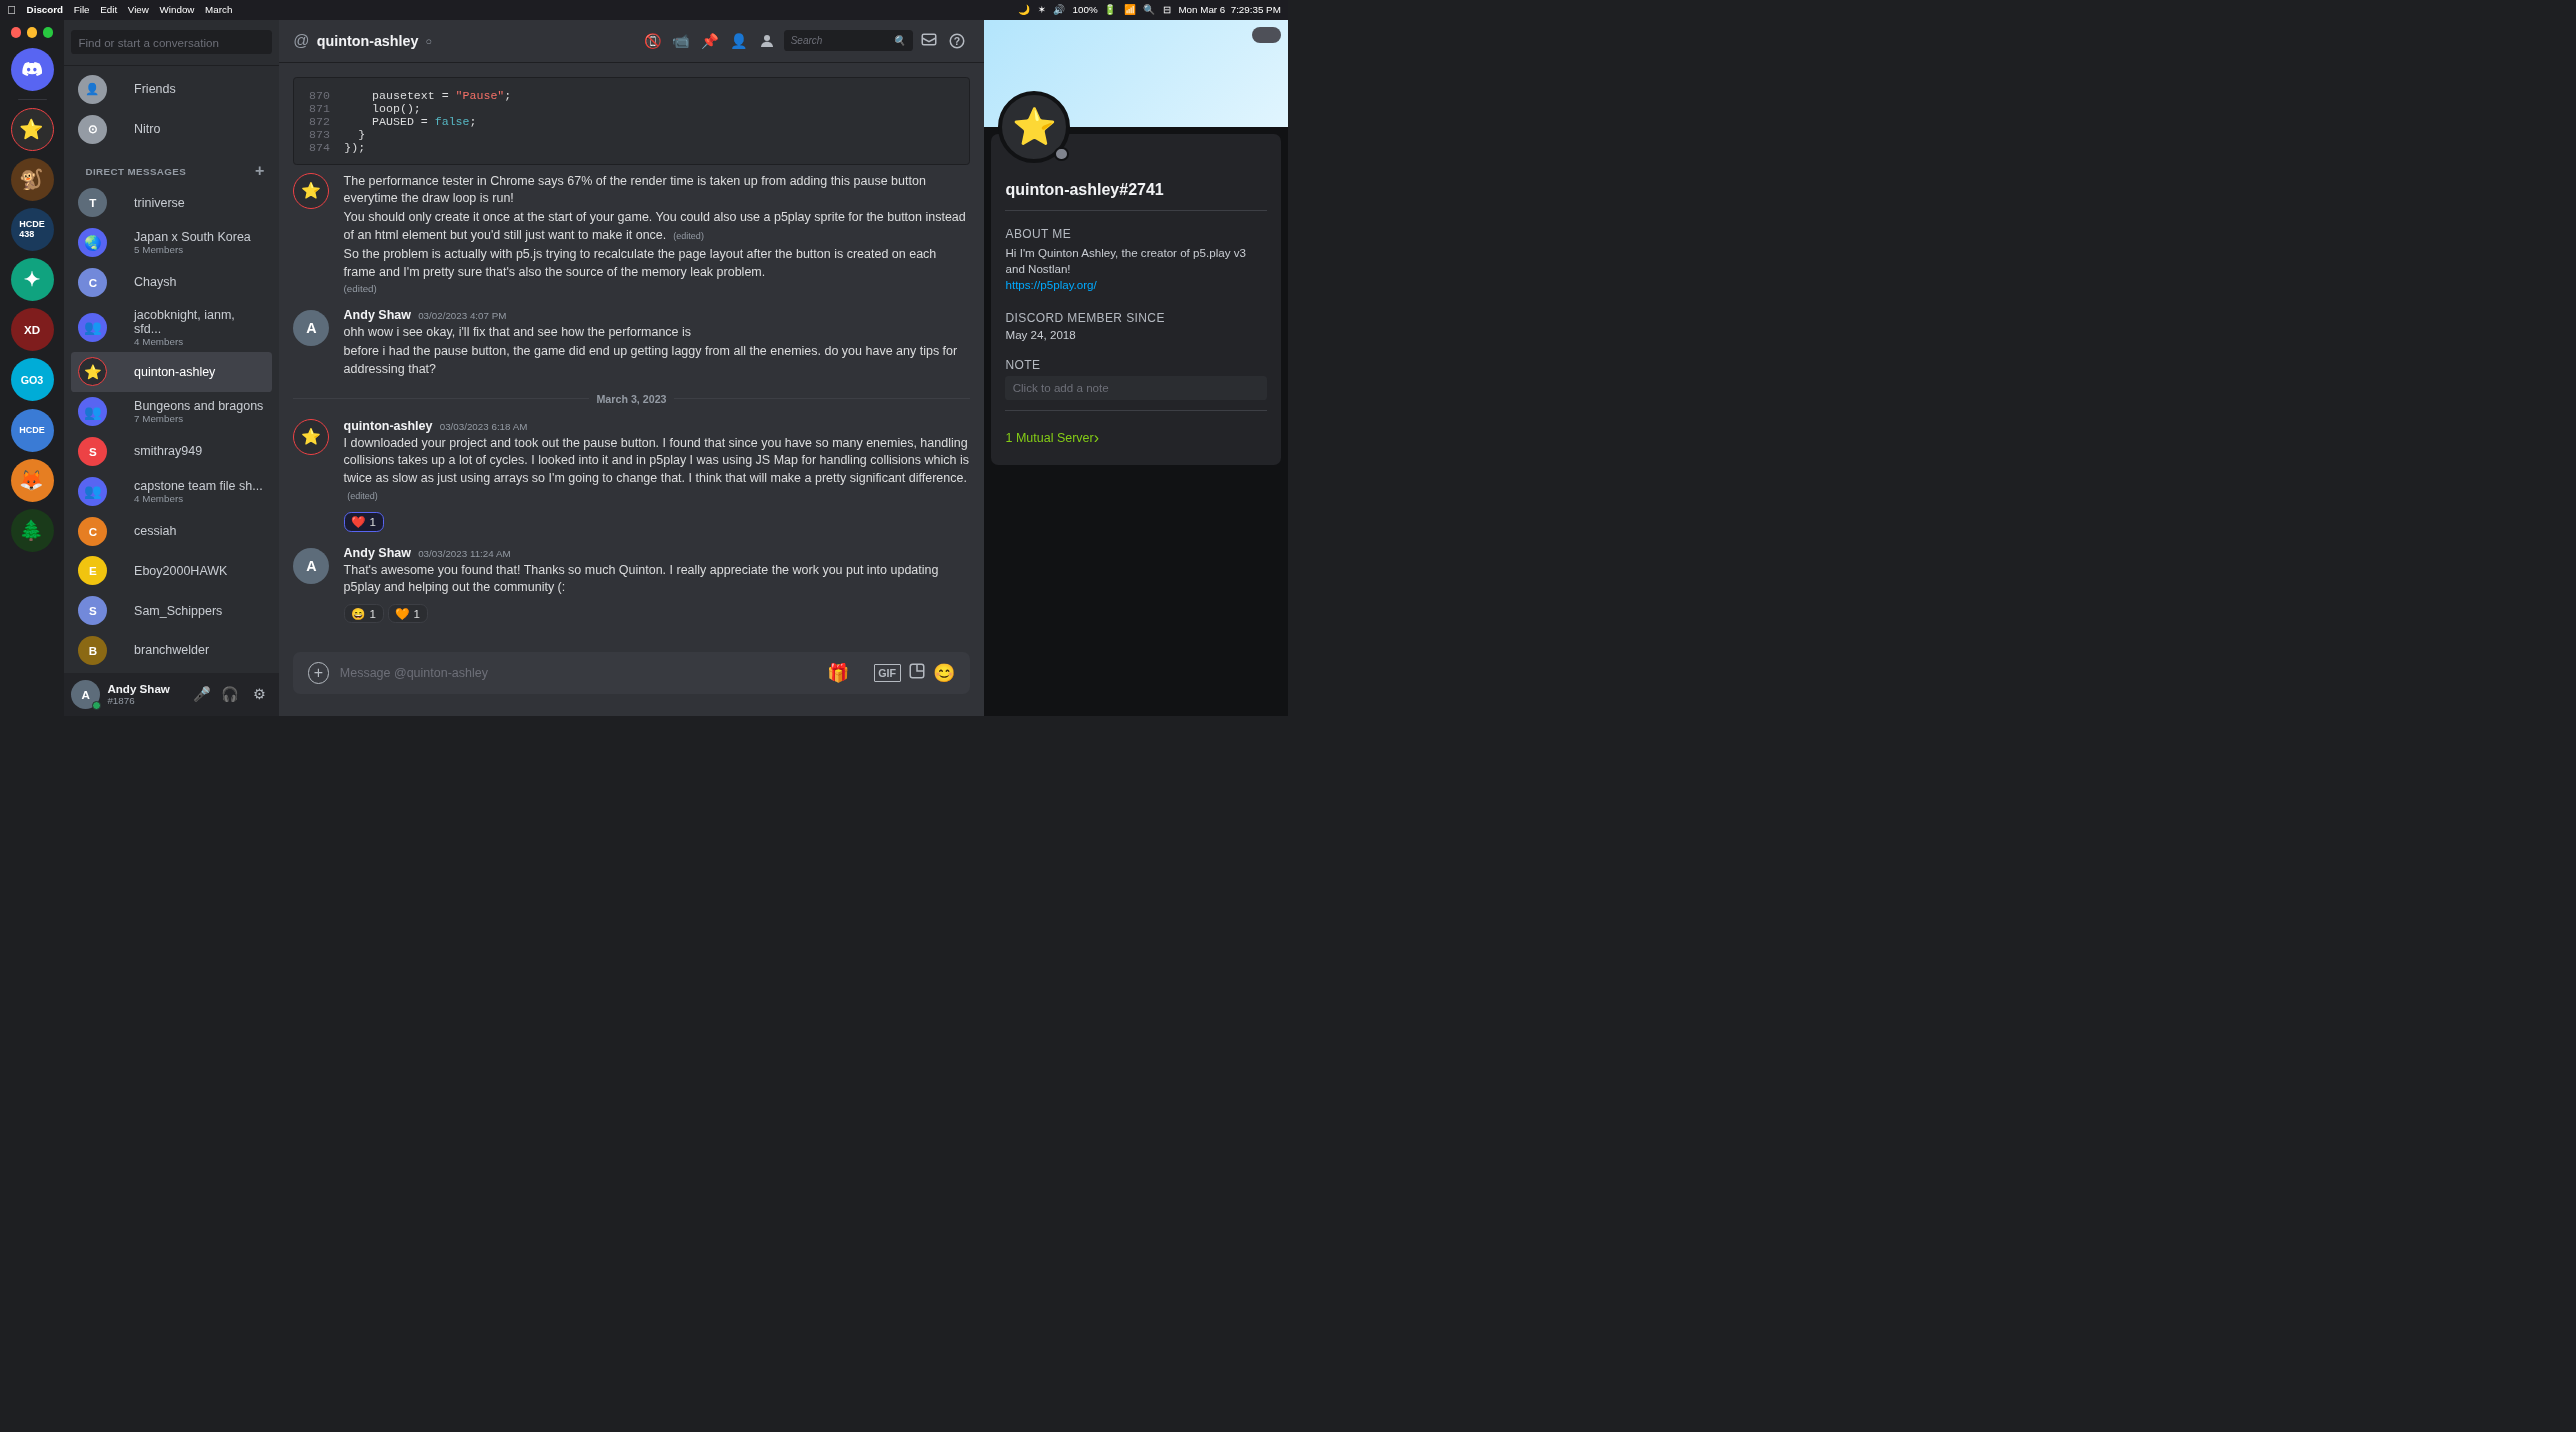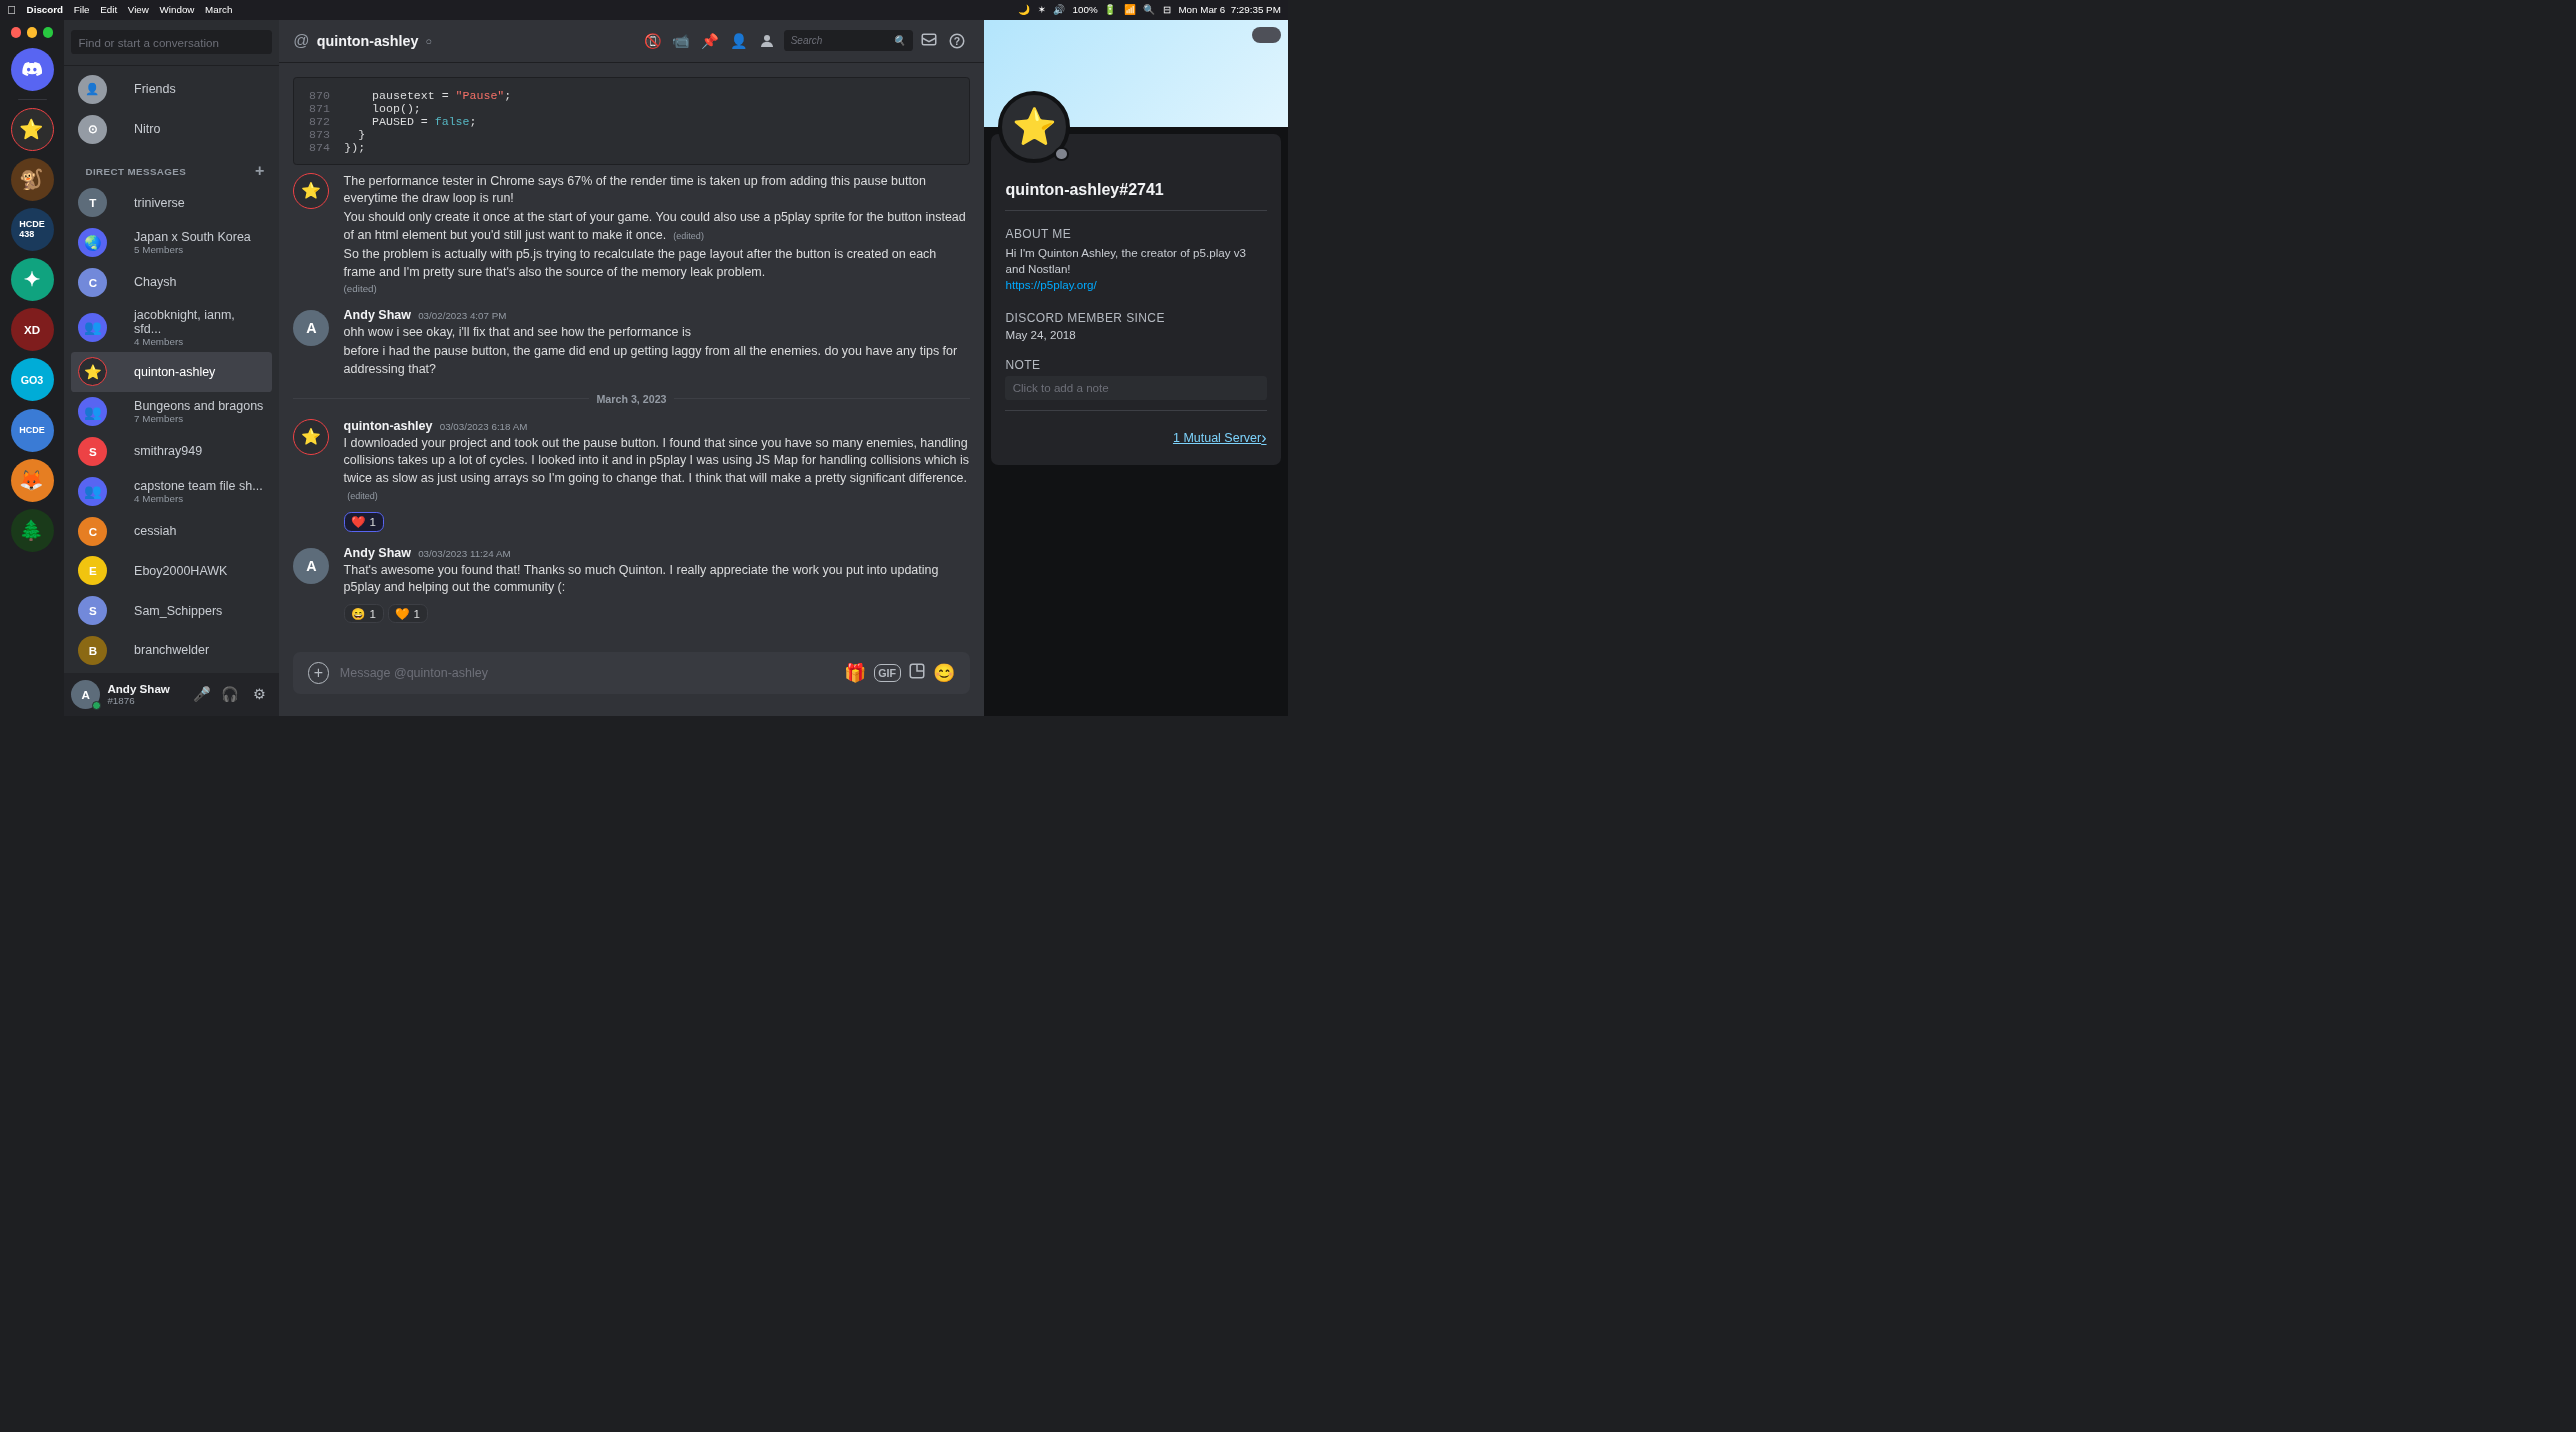--- a/index.html
+++ b/index.html
@@ -426,26 +426,25 @@
       margin-top: 3.6px;
     }
     .profile-divider {
       height: 0.9px;
       background: #3d3f45;
       margin: 10.7px 0;
     }
     .mutual-servers {
       display: flex;
       align-items: center;
-      justify-content: flex-end;
+      justify-content: flex-start;
       padding: 7.2px 0;
       cursor: pointer;
       font-size: 12.5px;
-      color: #7dd3fc;
-      text-decoration: underline;
+      color: #84cc16;
     }
 
     
     ::-webkit-scrollbar { width: 3.6px; }
     ::-webkit-scrollbar-track { background: transparent; }
     ::-webkit-scrollbar-thumb { background: #1a1b1e; border-radius: 1.8px; }
 
     
     .av-gray { background: #5d6c7a; }
 
@@ -733,21 +732,21 @@
       </div>
 
     </div>
 
     <div class="chat-input-area">
       <div class="chat-input-box">
         <div class="input-plus">+</div>
         <input class="input-field" type="text" placeholder="Message @quinton-ashley" style="">
         <div class="input-icons">
           <span class="input-icon">🎁</span>
-          <span class="input-icon" style="font-size:10.7px;font-weight:700;border:1.3px solid #b5bac1;padding:1.8px 3.6px;border-radius:7px;">GIF</span>
+          <span class="input-icon" style="font-size:10.7px;font-weight:700;border:1.3px solid #b5bac1;padding:1.8px 3.6px;border-radius:1px;margin-left:17px;">GIF</span>
           <span class="input-icon">
             <svg width="18" height="18" viewBox="0 0 24 24" fill="#b5bac1">
               <rect x="3" y="3" width="18" height="18" rx="3" fill="none" stroke="#b5bac1" stroke-width="2"></rect>
               <path d="M12 3v9h9" fill="none" stroke="#b5bac1" stroke-width="2"></path>
             </svg>
           </span>
           <span class="input-icon">😊</span>
         </div>
       </div>
     </div>

